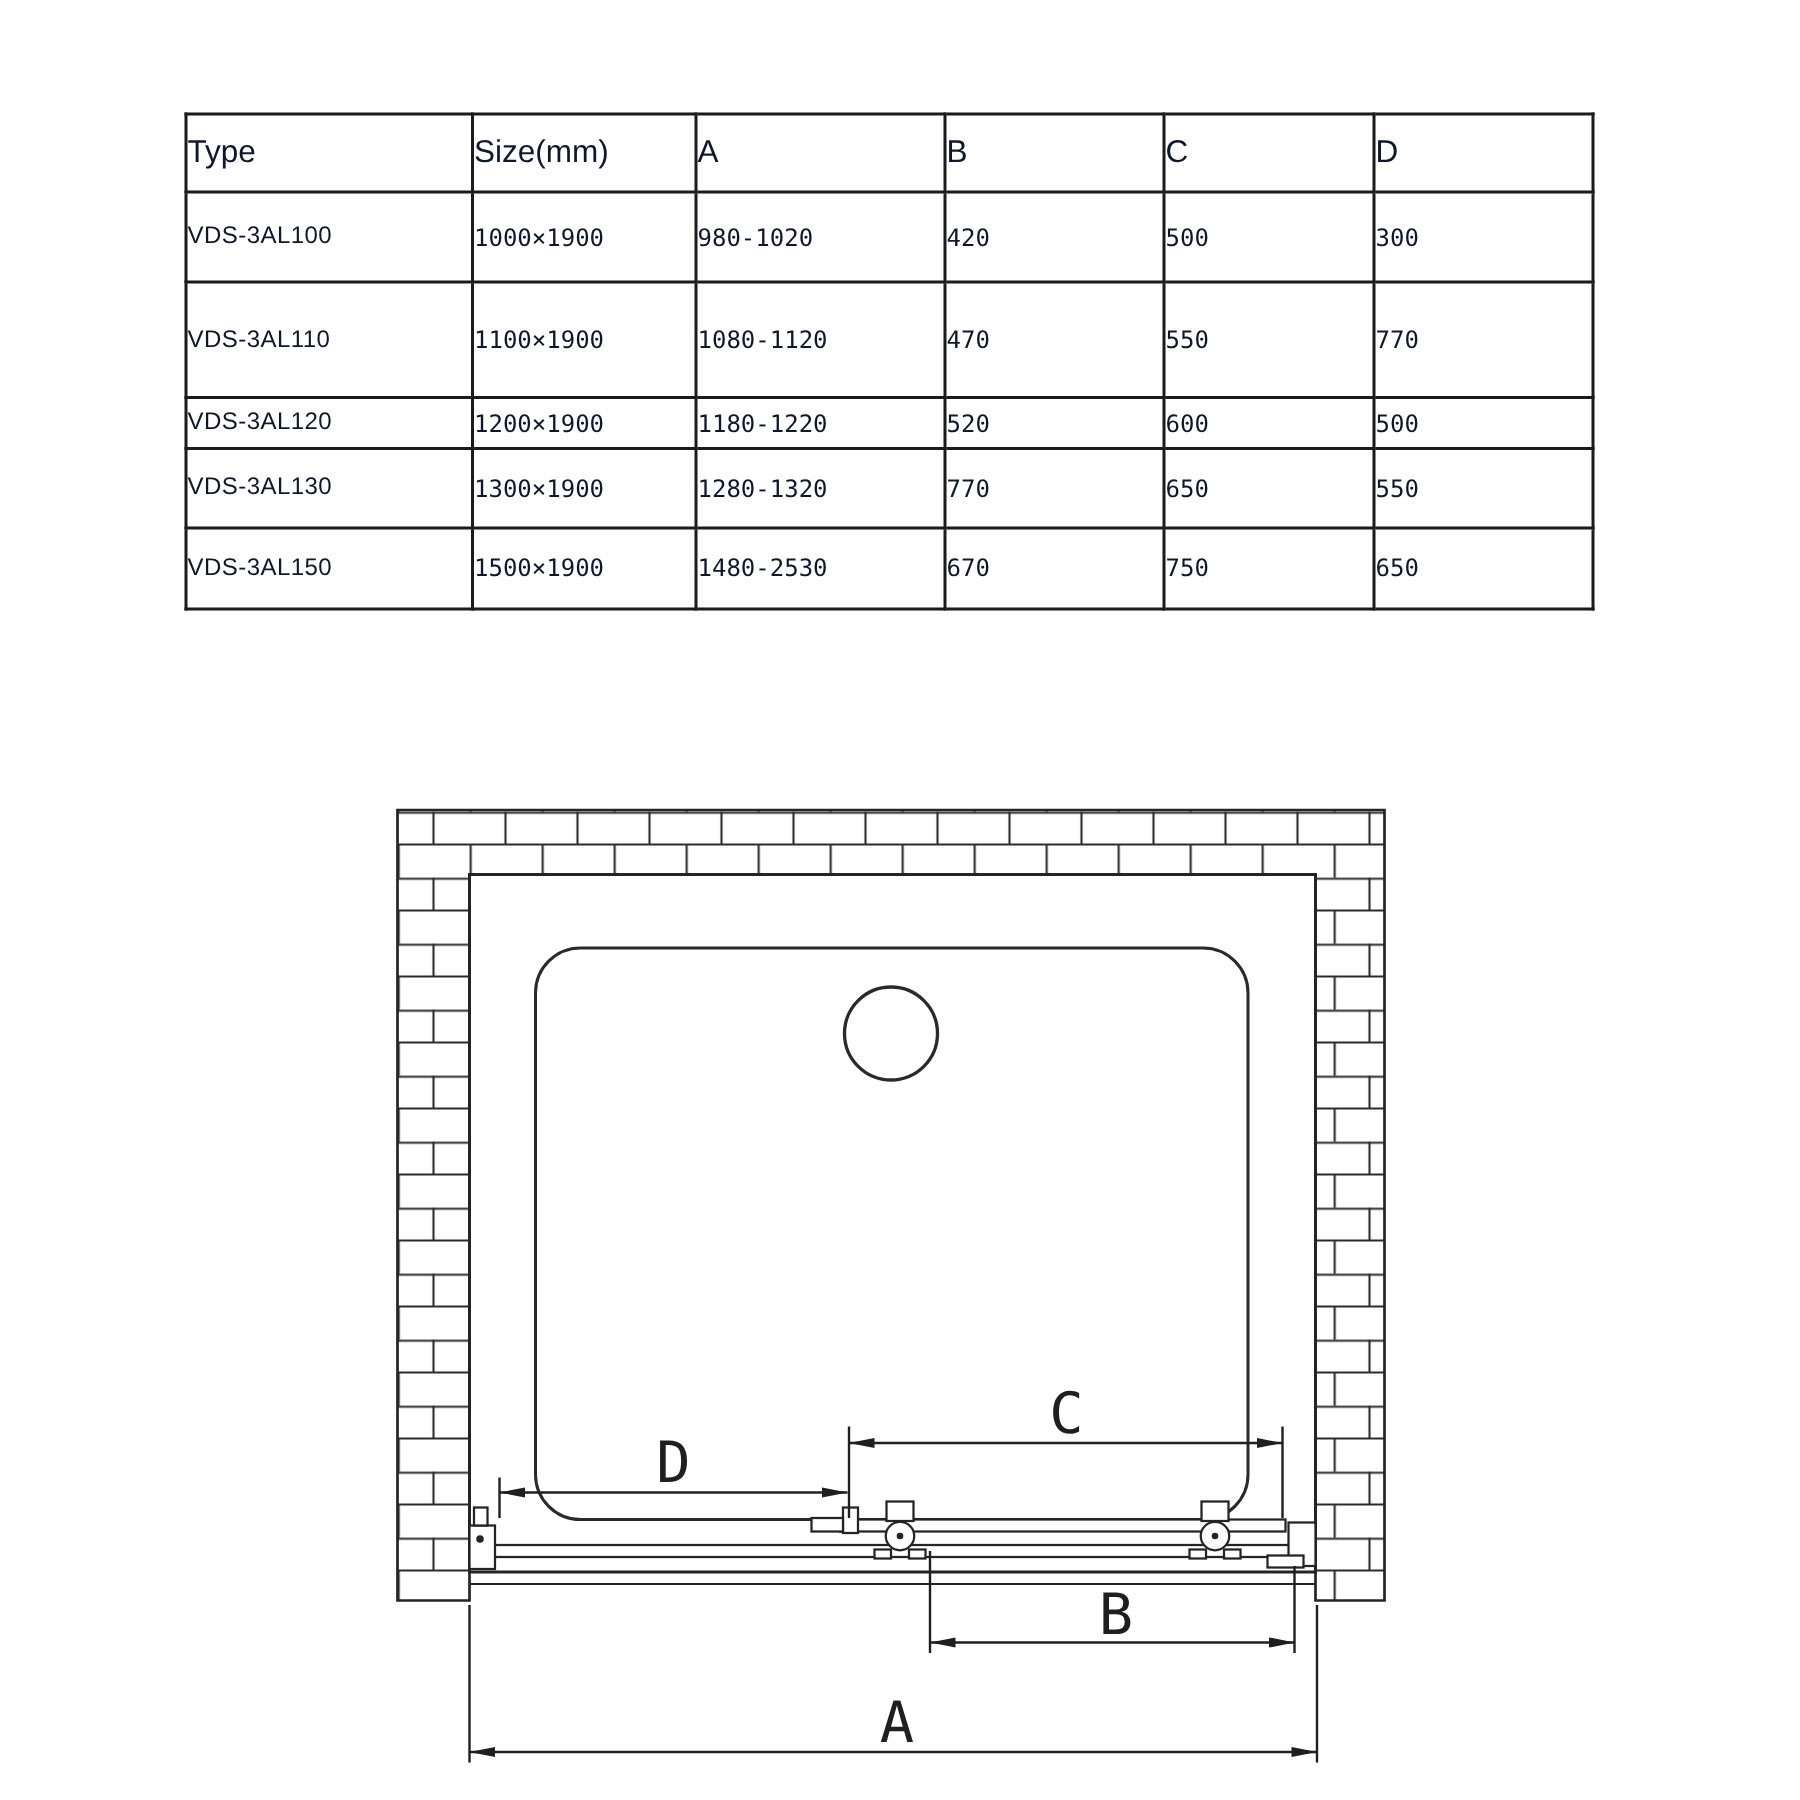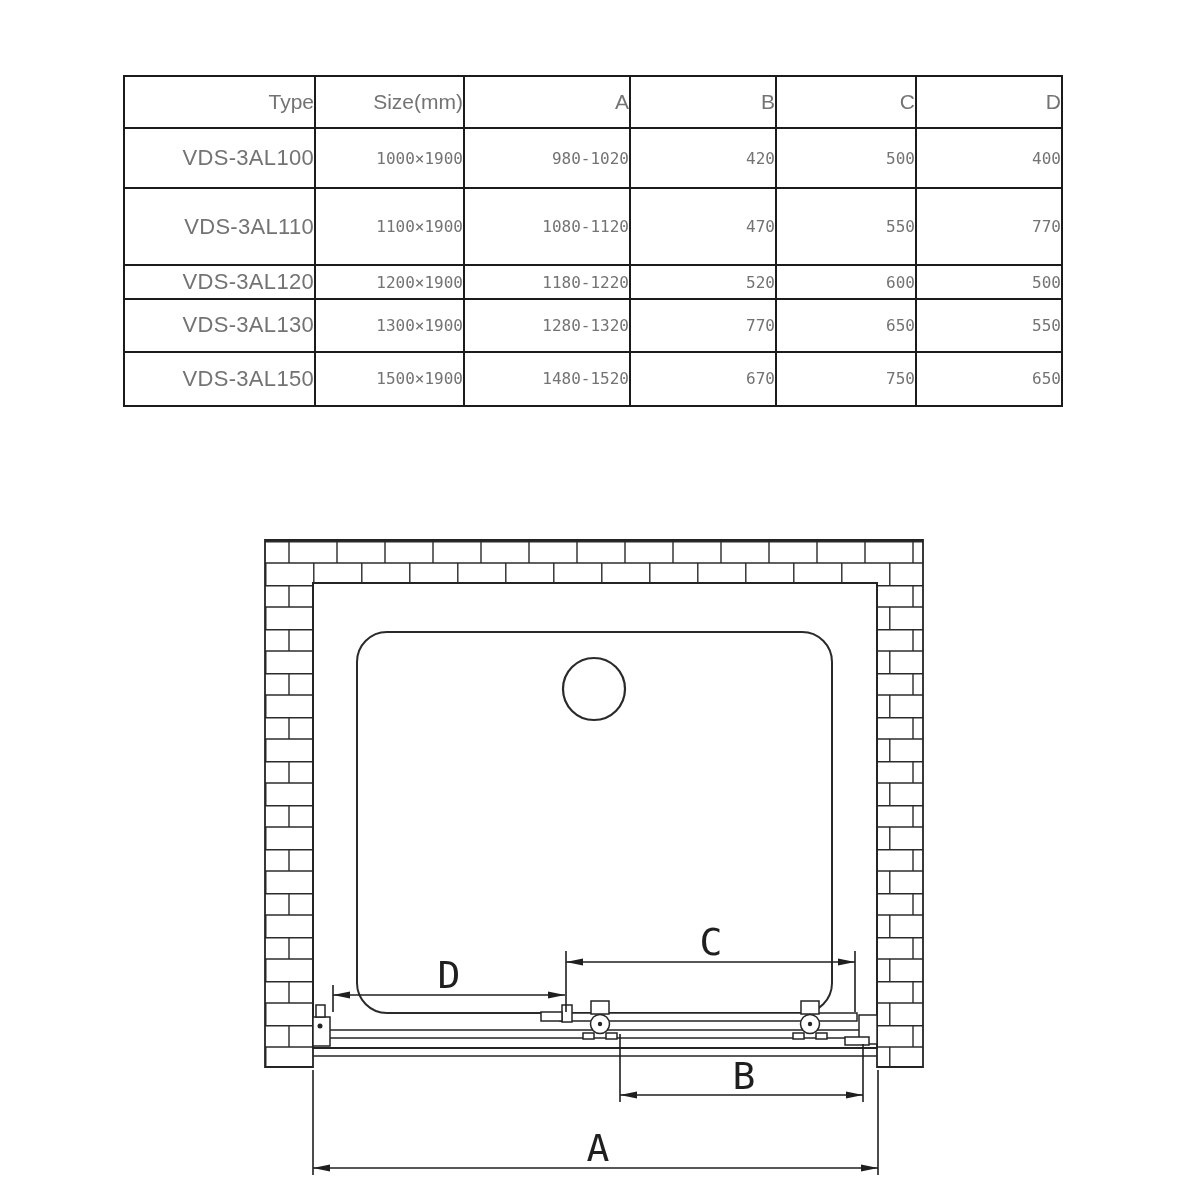--- a/index.html
+++ b/index.html
@@ -3,24 +3,24 @@
 <meta charset="utf-8">
 <style>
   html,body{margin:0;padding:0;background:#ffffff;}
   .page{position:relative;width:1200px;height:1200px;background:#ffffff;overflow:hidden;
         font-family:"Liberation Sans",sans-serif;}
 
   
   .spec-table-wrap{position:absolute;left:123px;top:75px;width:938px;height:332px;}
   table.spec{width:100%;height:100%;border-collapse:collapse;table-layout:fixed;}
   table.spec th, table.spec td{
-      border:2px solid #1b1b1b;text-align:right;vertical-align:middle;
-      padding:0;color:#737373;background:#ffffff;}
+      border:2px solid #1b1b1b;text-align:left;vertical-align:middle;
+      padding:0;color:#0f172a;background:#ffffff;}
   table.spec th{font-family:"Liberation Sans",sans-serif;font-size:21px;font-weight:400;}
-  td.type-cell{font-family:"Liberation Sans",sans-serif;font-size:22px;letter-spacing:.3px;}
+  td.type-cell{font-family:"Liberation Sans",sans-serif;font-size:16px;letter-spacing:.3px;}
   td.num-cell{font-family:"DejaVu Sans Mono",monospace;font-size:16px;color:#2b2b2b;}
   thead tr{height:52px;}
   tbody tr:nth-child(1){height:50px;}
   tbody tr:nth-child(2){height:64px;}
   tbody tr:nth-child(3){height:28px;}
   tbody tr:nth-child(4){height:44px;}
   tbody tr:nth-child(5){height:45px;}
   tbody tr:nth-child(6){height:51px;}
 
   
@@ -52,21 +52,21 @@
             <th>D</th>
           </tr>
       </thead>
       <tbody>
           <tr>
             <td class="type-cell">VDS-3AL100</td>
             <td class="num-cell">1000×1900</td>
             <td class="num-cell">980-1020</td>
             <td class="num-cell">420</td>
             <td class="num-cell">500</td>
-            <td class="num-cell">400</td>
+            <td class="num-cell">300</td>
           </tr>
           <tr>
             <td class="type-cell">VDS-3AL110</td>
             <td class="num-cell">1100×1900</td>
             <td class="num-cell">1080-1120</td>
             <td class="num-cell">470</td>
             <td class="num-cell">550</td>
             <td class="num-cell">770</td>
           </tr>
           <tr>
@@ -81,21 +81,21 @@
             <td class="type-cell">VDS-3AL130</td>
             <td class="num-cell">1300×1900</td>
             <td class="num-cell">1280-1320</td>
             <td class="num-cell">770</td>
             <td class="num-cell">650</td>
             <td class="num-cell">550</td>
           </tr>
           <tr>
             <td class="type-cell">VDS-3AL150</td>
             <td class="num-cell">1500×1900</td>
-            <td class="num-cell">1480-1520</td>
+            <td class="num-cell">1480-2530</td>
             <td class="num-cell">670</td>
             <td class="num-cell">750</td>
             <td class="num-cell">650</td>
           </tr>
         </tbody>
     </table>
   </div>
 
   <svg class="diagram-svg" width="1200" height="1200" viewBox="0 0 1200 1200">
     <defs>

